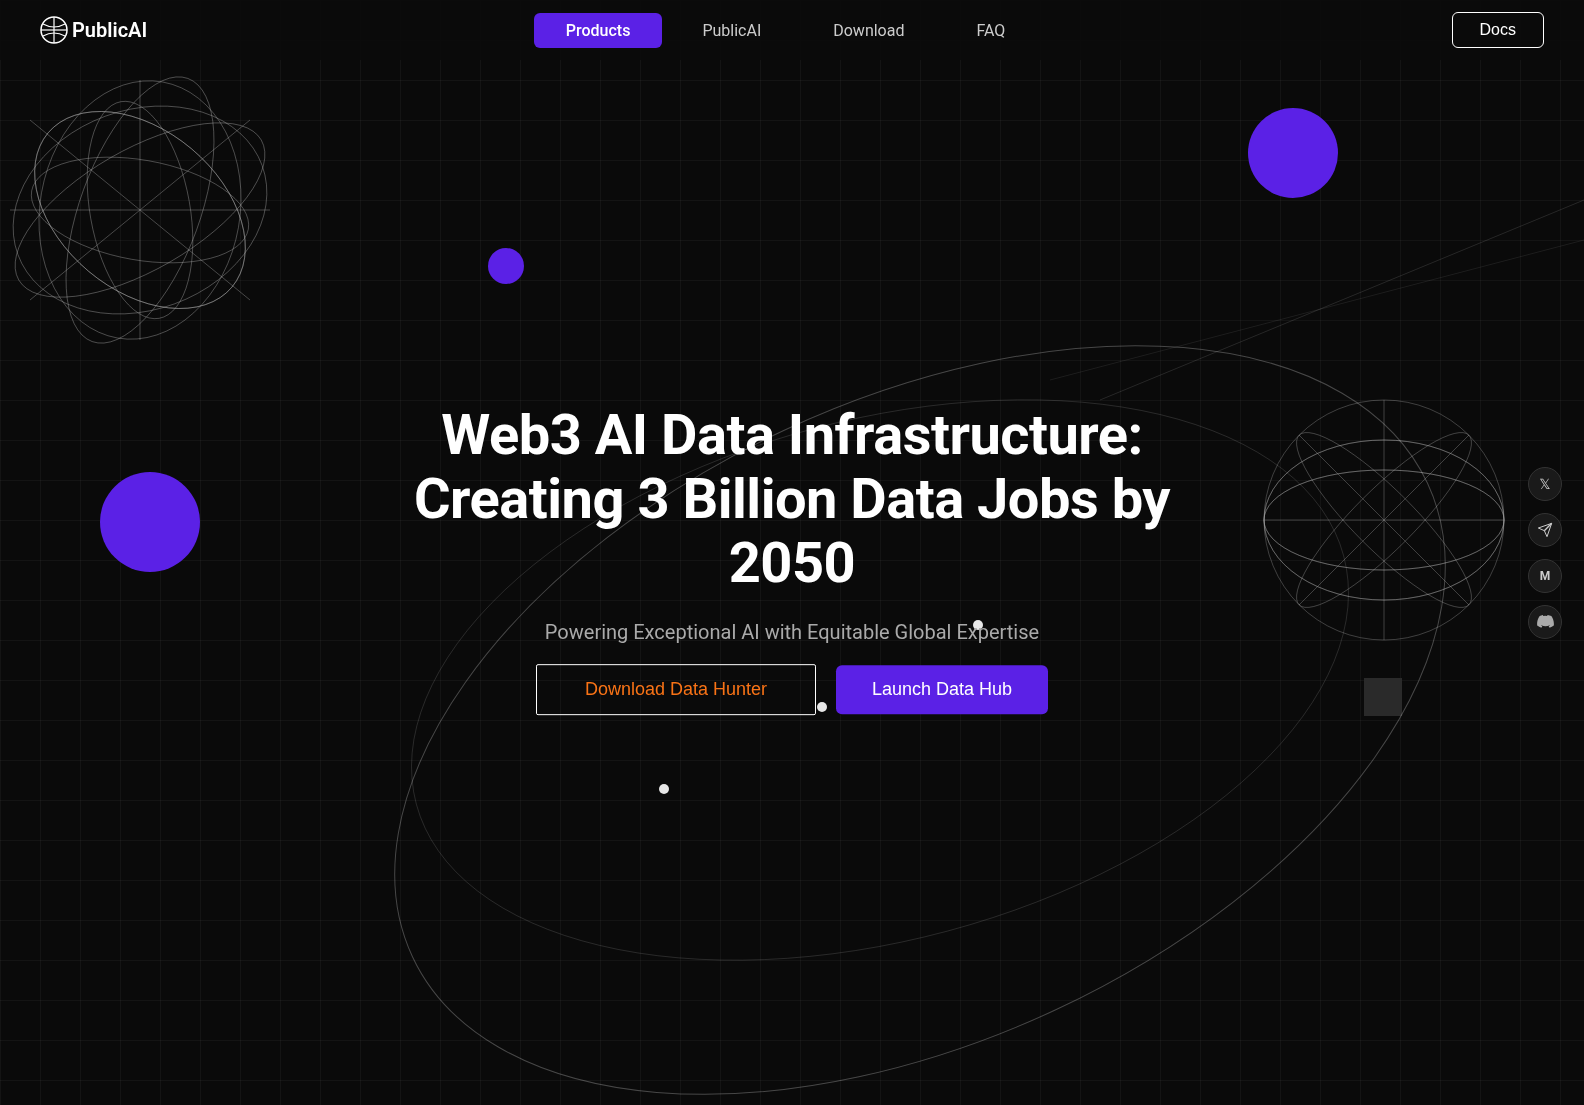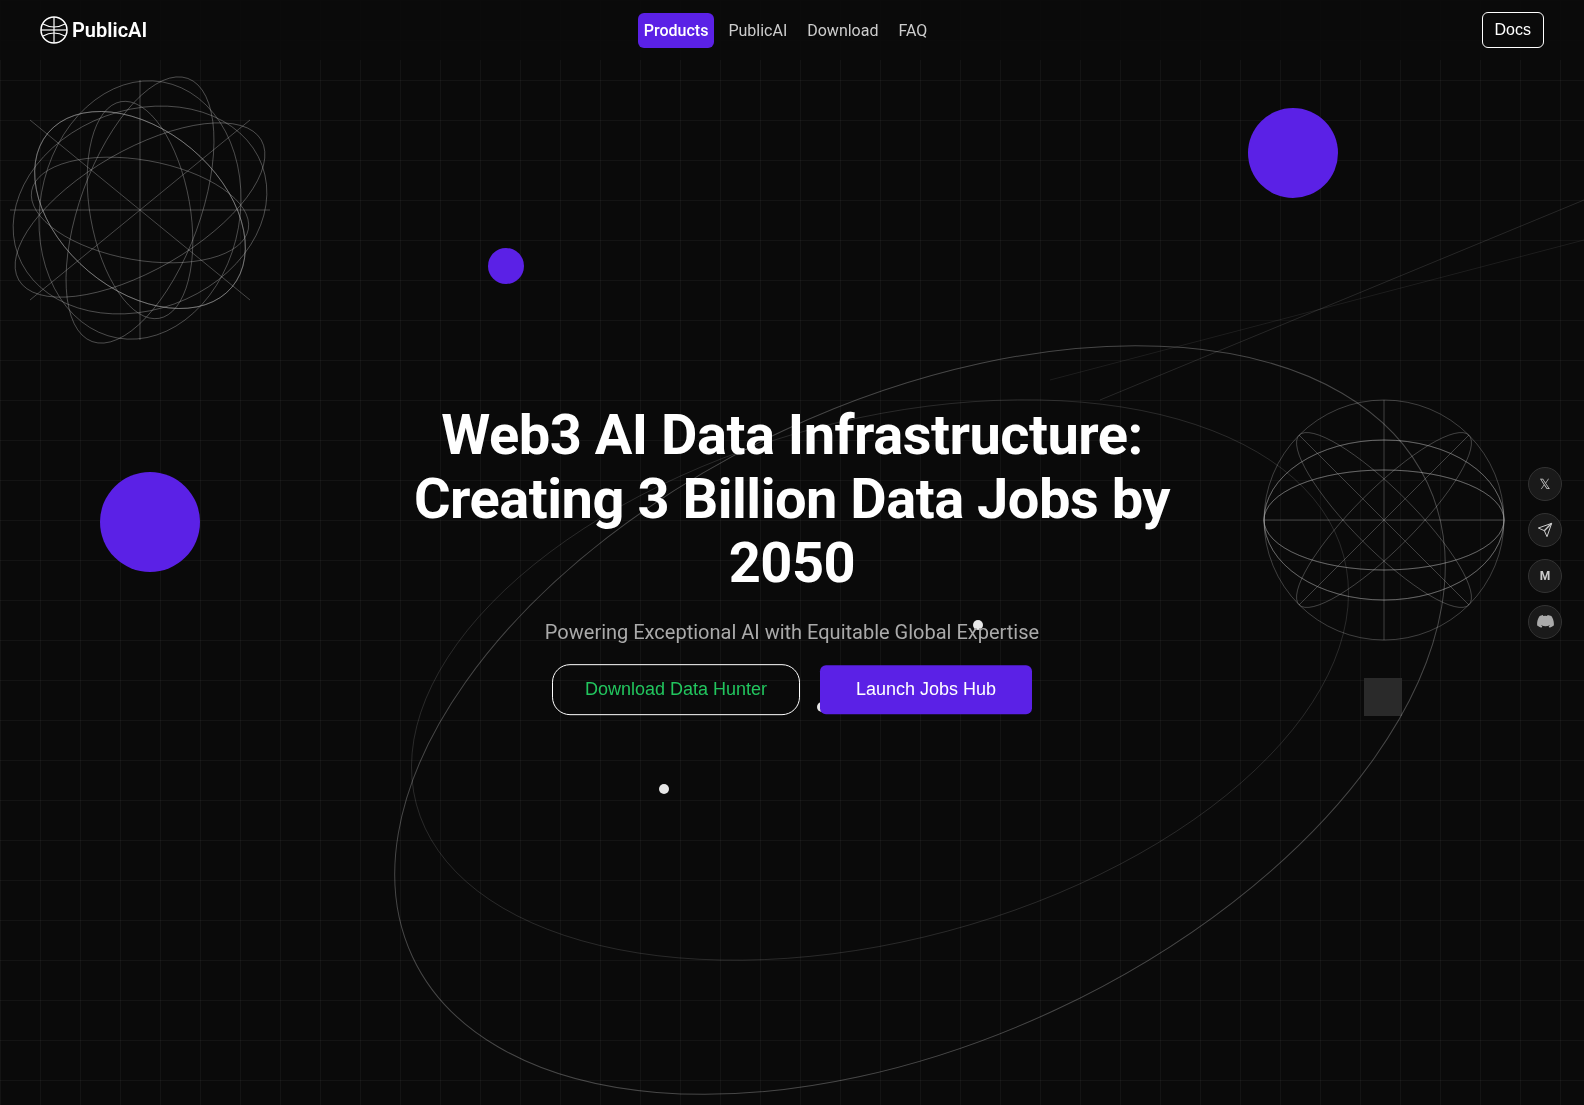--- a/index.html
+++ b/index.html
@@ -58,38 +58,38 @@
       align-items: center;
       gap: 8px;
       margin-left: auto;
       margin-right: auto;
       transform: translateX(-60px);
     }
 
     .nav-link {
       color: #ccc;
       text-decoration: none;
-      padding: 8px 6px;
+      padding: 8px 32px;
       border-radius: 6px;
       font-size: 16px;
       font-weight: 400;
       transition: background 0.2s;
     }
 
     .nav-link.active {
       background: #5b21e6;
       color: #fff;
       font-weight: 500;
     }
 
     .docs-btn {
       border: 1.5px solid #fff;
       color: #fff;
       background: transparent;
-      padding: 8px 12px;
+      padding: 8px 27px;
       border-radius: 6px;
       font-size: 16px;
       cursor: pointer;
       font-weight: 500;
       position: absolute;
       right: 40px;
     }
 
     
     .deco-blob {
@@ -197,24 +197,24 @@
 
     .hero-buttons {
       display: flex;
       gap: 20px;
       justify-content: center;
       align-items: center;
     }
 
     .btn-outline {
       border: 1.5px solid #fff;
-      color: #22c55e;
+      color: #f97316;
       background: transparent;
-      padding: 14px 32px;
-      border-radius: 18px;
+      padding: 14px 48px;
+      border-radius: 2px;
       font-size: 18px;
       font-weight: 500;
       cursor: pointer;
       transition: background 0.2s;
     }
 
     .btn-solid {
       border: none;
       color: #fff;
       background: #5b21e6;
@@ -332,15 +332,15 @@
 
 <section class="hero">
   <h1 class="hero-title">
     <span>Web3 AI Data Infrastructure:</span><br>
     <span>Creating 3 Billion Data Jobs by</span><br>
     <span>2050</span>
   </h1>
   <p class="hero-subtitle">Powering Exceptional AI with Equitable Global Expertise</p>
   <div class="hero-buttons">
     <button class="btn-outline">Download Data Hunter</button>
-    <button class="btn-solid">Launch Jobs Hub</button>
+    <button class="btn-solid">Launch Data Hub</button>
   </div>
 </section>
 
 </body></html>

